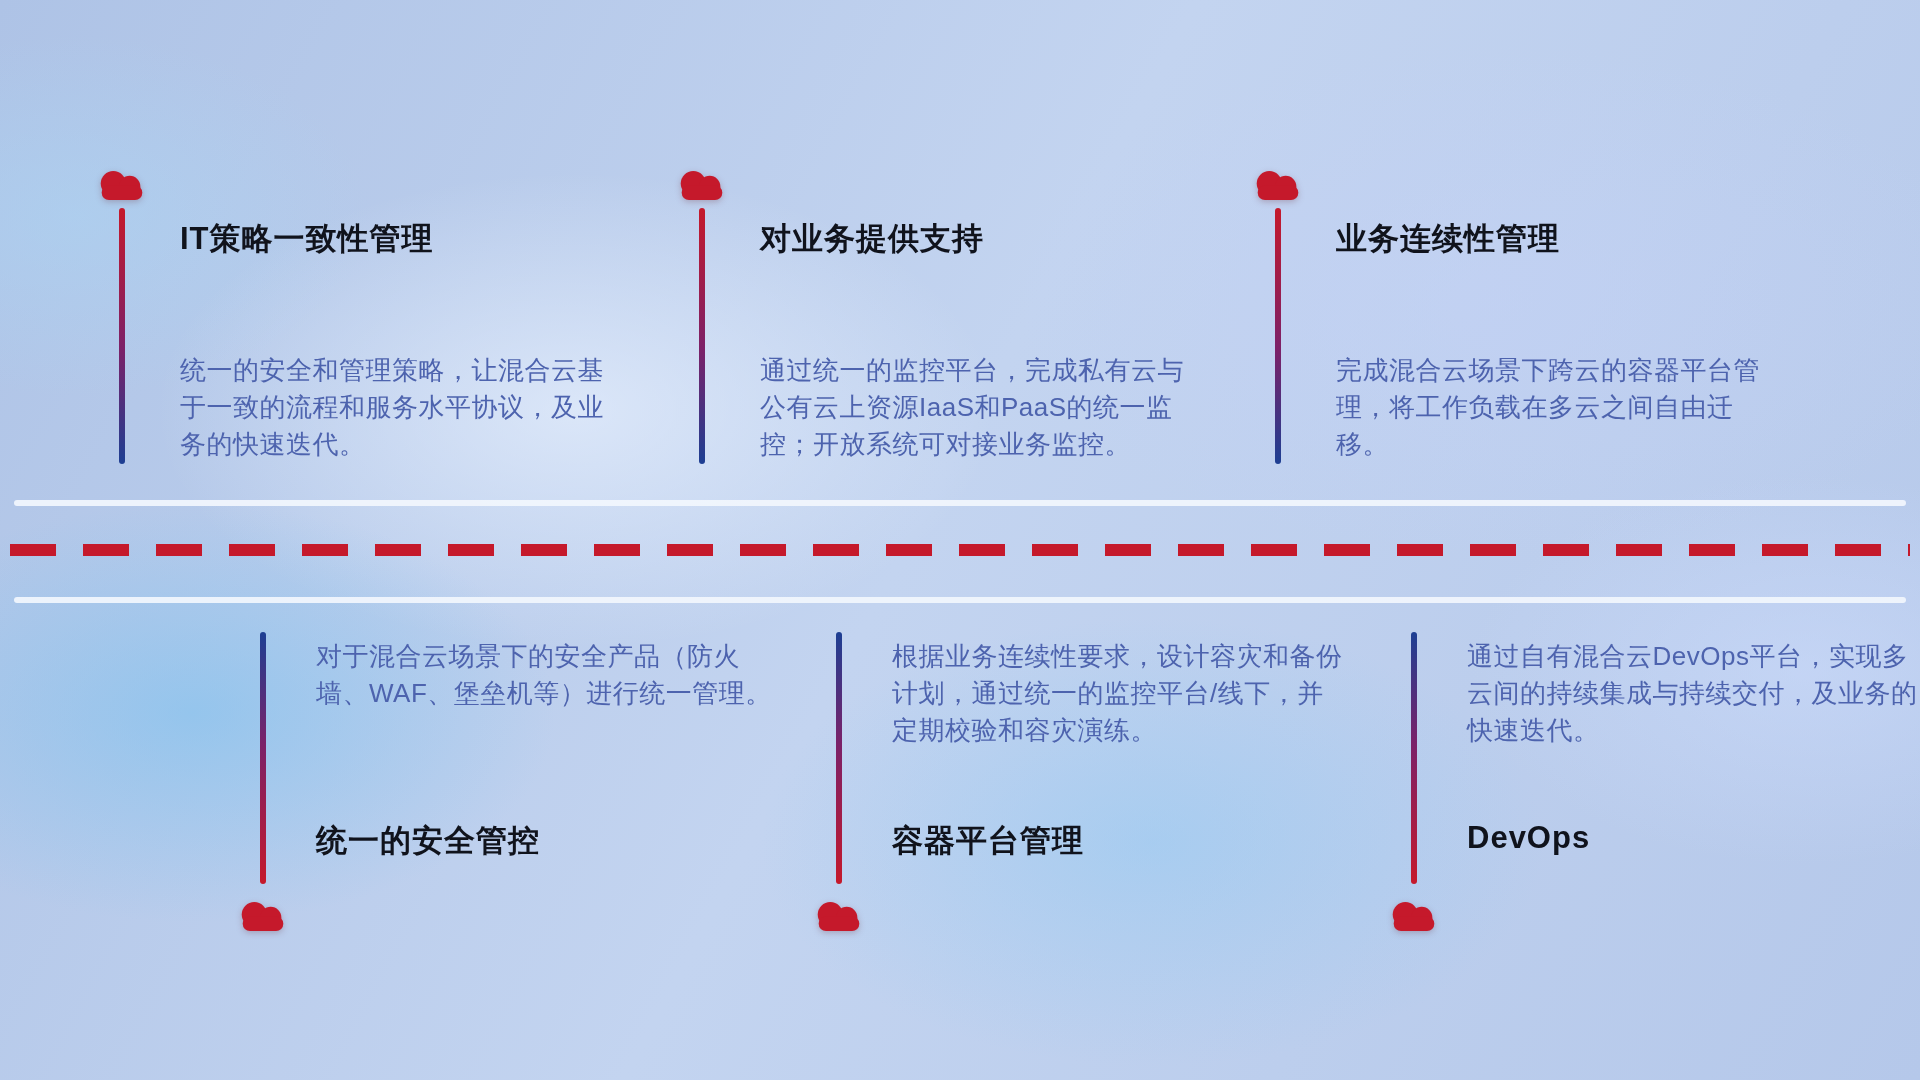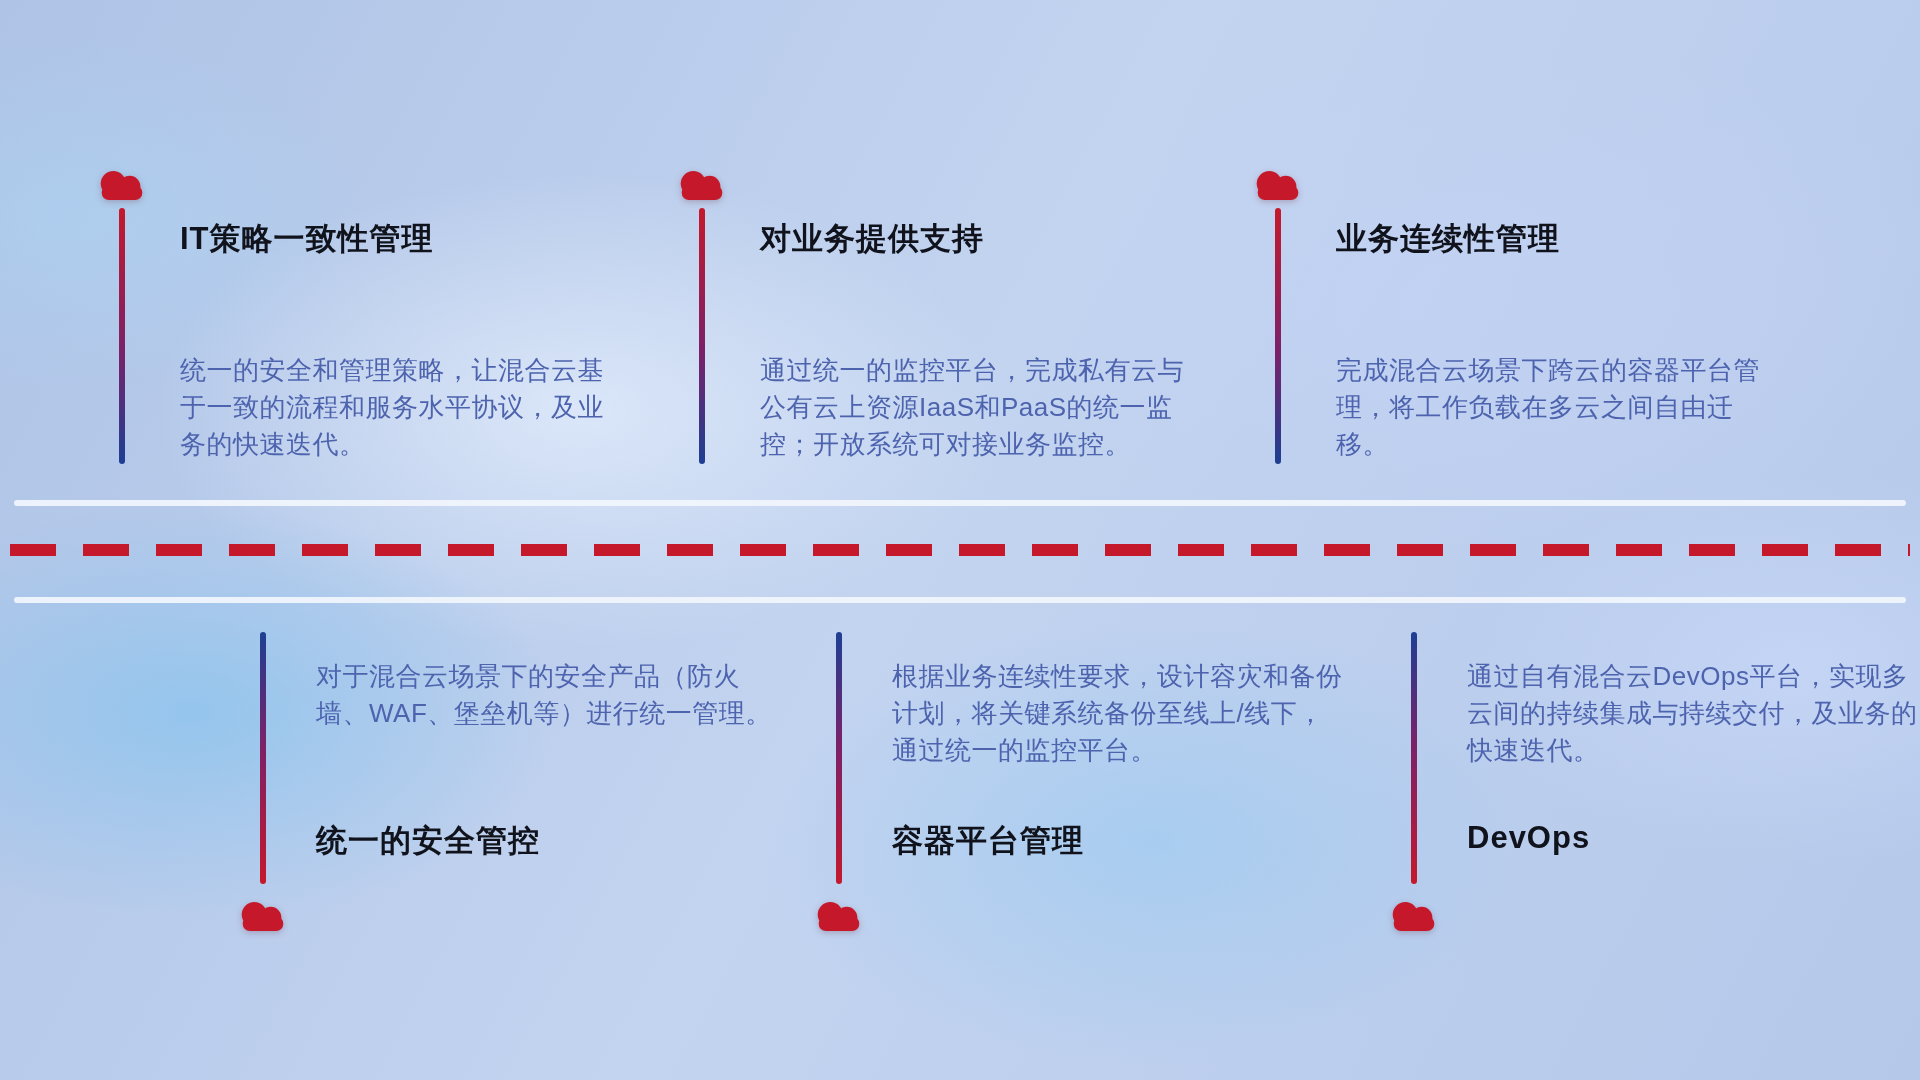--- a/index.html
+++ b/index.html
@@ -43,21 +43,21 @@
     background:linear-gradient(180deg,var(--accent-blue) 0%,#7c2168 45%,var(--accent-red) 100%)}
 
   .title{position:absolute;font-size:31px;font-weight:700;color:var(--title-text);
          white-space:nowrap;letter-spacing:1px}
   .col.top .title{left:58px;top:218px}
   .col.bottom .title{left:53px;top:820px}
 
   .desc{position:absolute;font-size:26px;line-height:1.42;color:var(--desc-text);
         letter-spacing:0.5px}
   .col.top .desc{left:58px;top:352px;width:450px}
-  .col.bottom .desc{left:53px;top:658px;width:458px}
+  .col.bottom .desc{left:53px;top:638px;width:458px}
 
   .line-solid{position:absolute;left:14px;right:14px;height:6px;border-radius:3px;
               background:var(--timeline-light);opacity:0.92}
   .line-solid.upper{top:500px}
   .line-solid.lower{top:597px}
   .line-dashed{position:absolute;left:10px;right:10px;top:544px;height:12px;
     background:repeating-linear-gradient(90deg,var(--accent-red) 0 46px,transparent 46px 73px)}
 </style>
 </head>
 <body>
@@ -107,21 +107,21 @@
     <h2 class="title">统一的安全管控</h2>
     <svg class="cloud" viewBox="0 0 60 42">
       <circle cx="21" cy="19" r="13"></circle>
         <circle cx="38" cy="22" r="11"></circle>
         <rect x="9" y="21" width="42" height="15" rx="7.5"></rect>
     </svg>
   </div>
 
   <div class="col bottom b2">
     <div class="stem"></div>
-    <p class="desc">根据业务连续性要求，设计容灾和备份计划，将关键系统备份至线上/线下，通过统一的监控平台。</p>
+    <p class="desc">根据业务连续性要求，设计容灾和备份计划，通过统一的监控平台/线下，并定期校验和容灾演练。</p>
     <h2 class="title">容器平台管理</h2>
     <svg class="cloud" viewBox="0 0 60 42">
       <circle cx="21" cy="19" r="13"></circle>
         <circle cx="38" cy="22" r="11"></circle>
         <rect x="9" y="21" width="42" height="15" rx="7.5"></rect>
     </svg>
   </div>
 
   <div class="col bottom b3">
     <div class="stem"></div>

